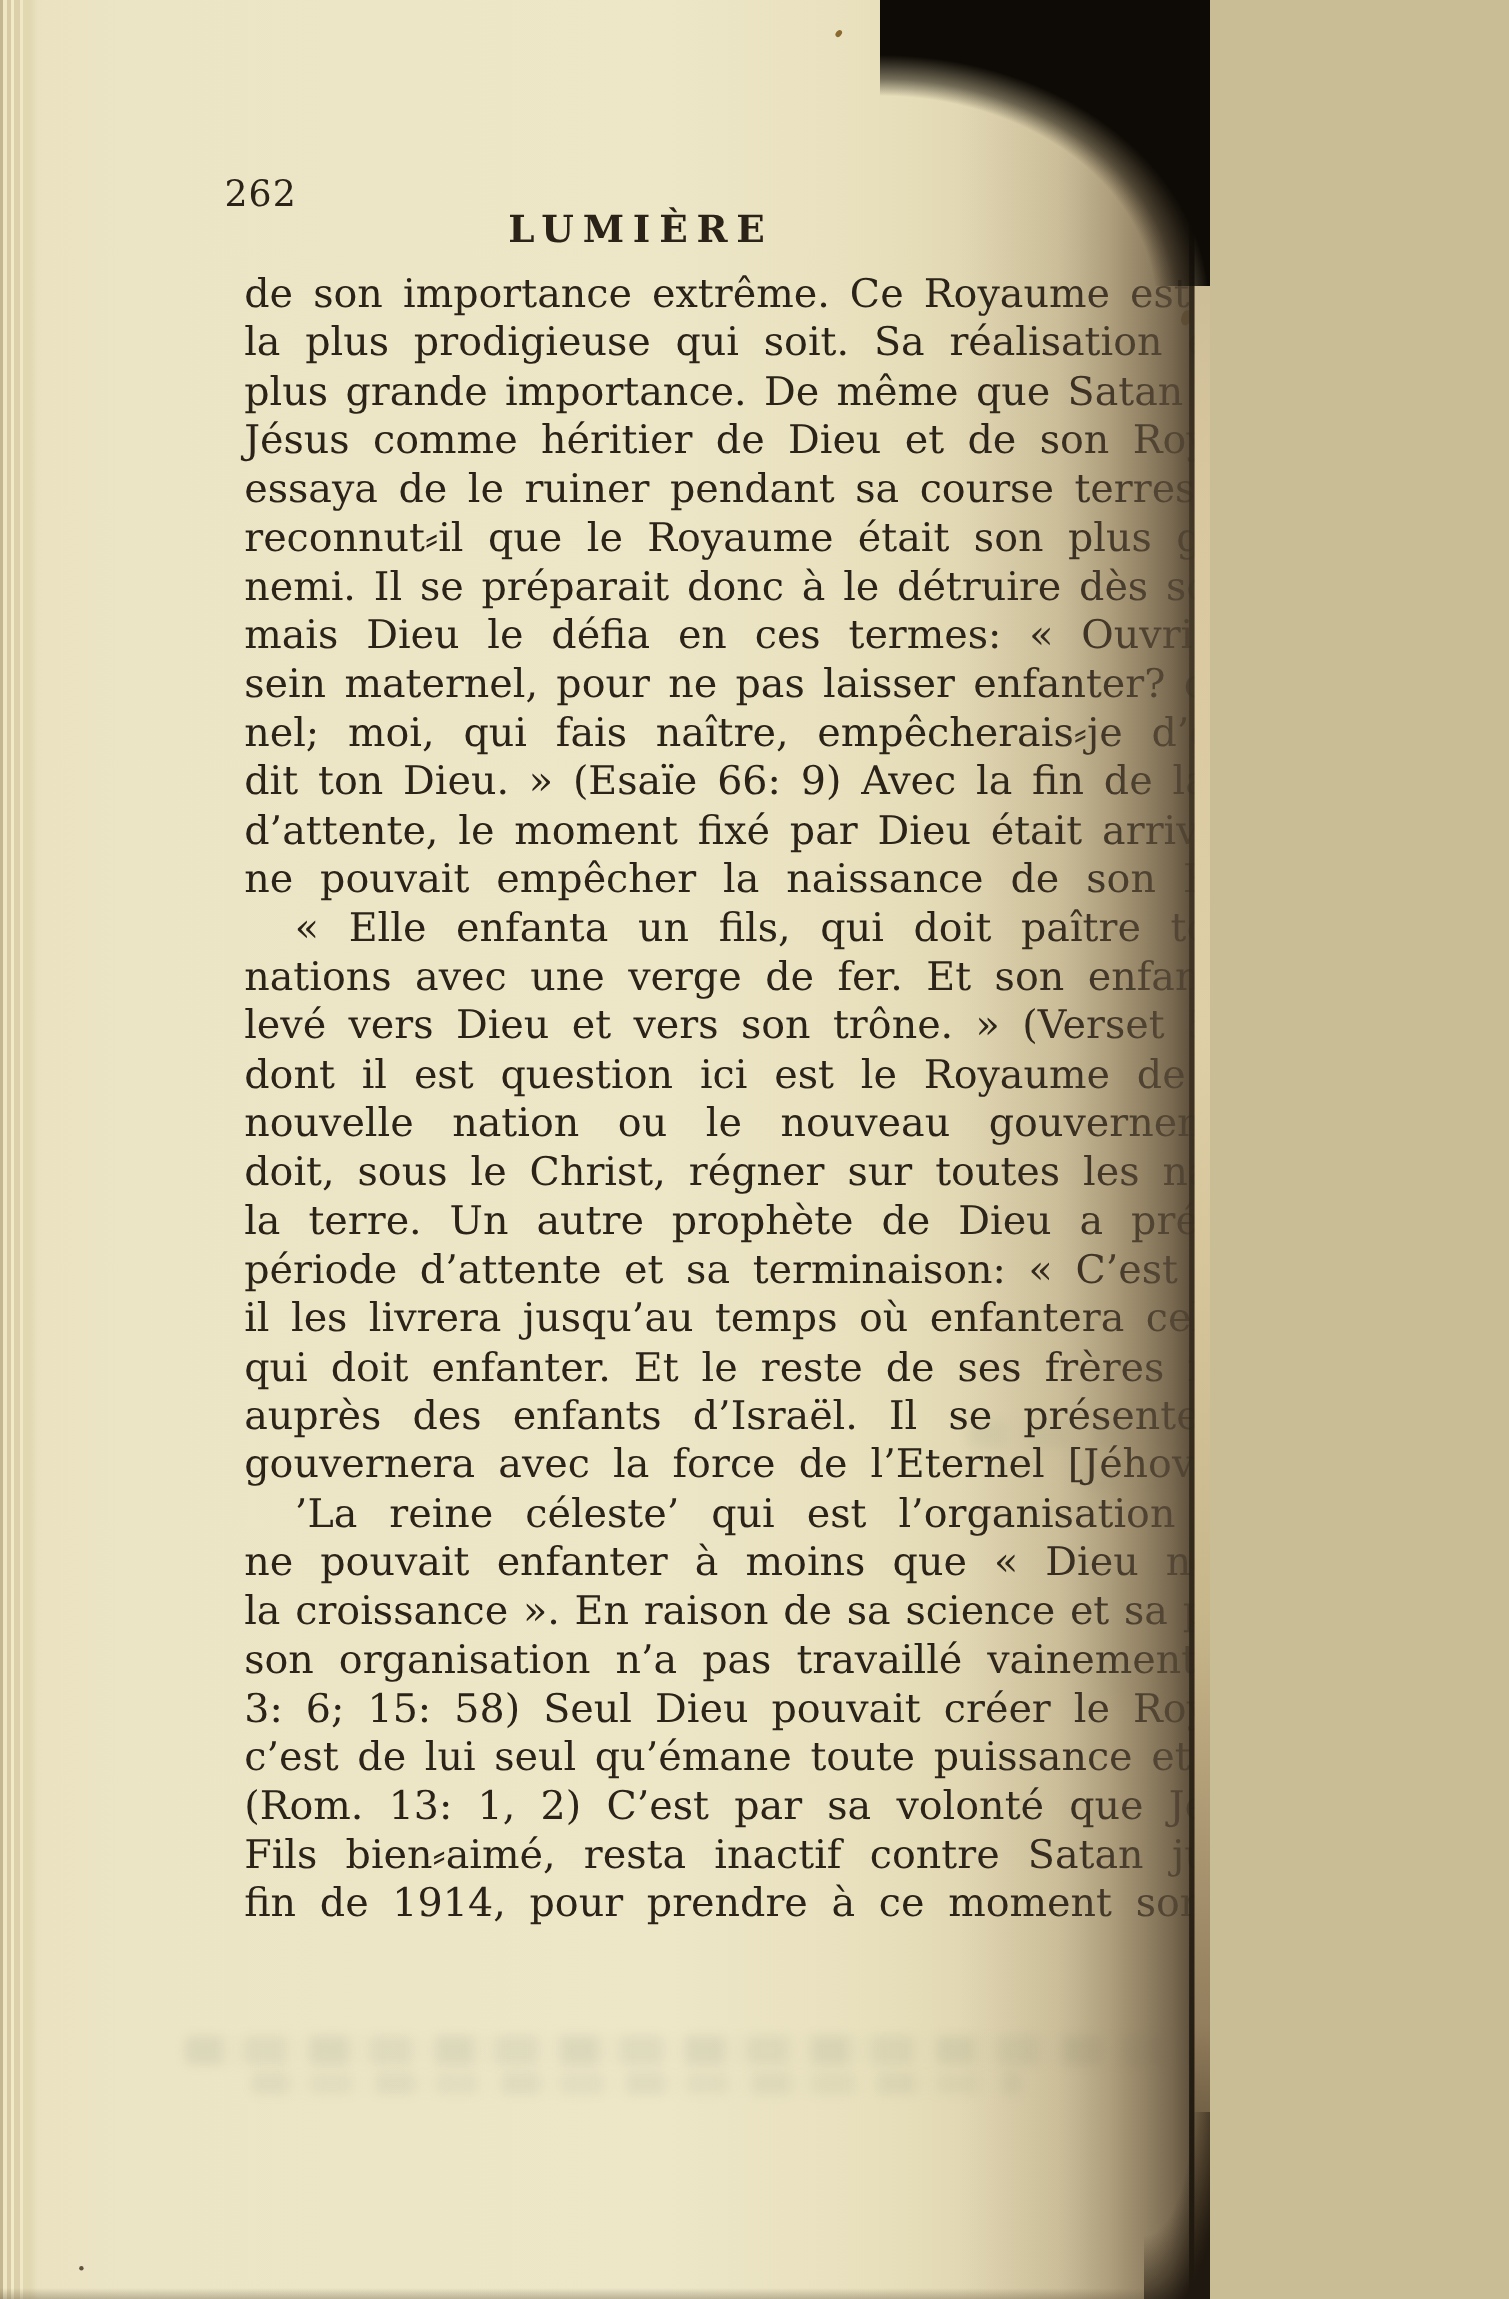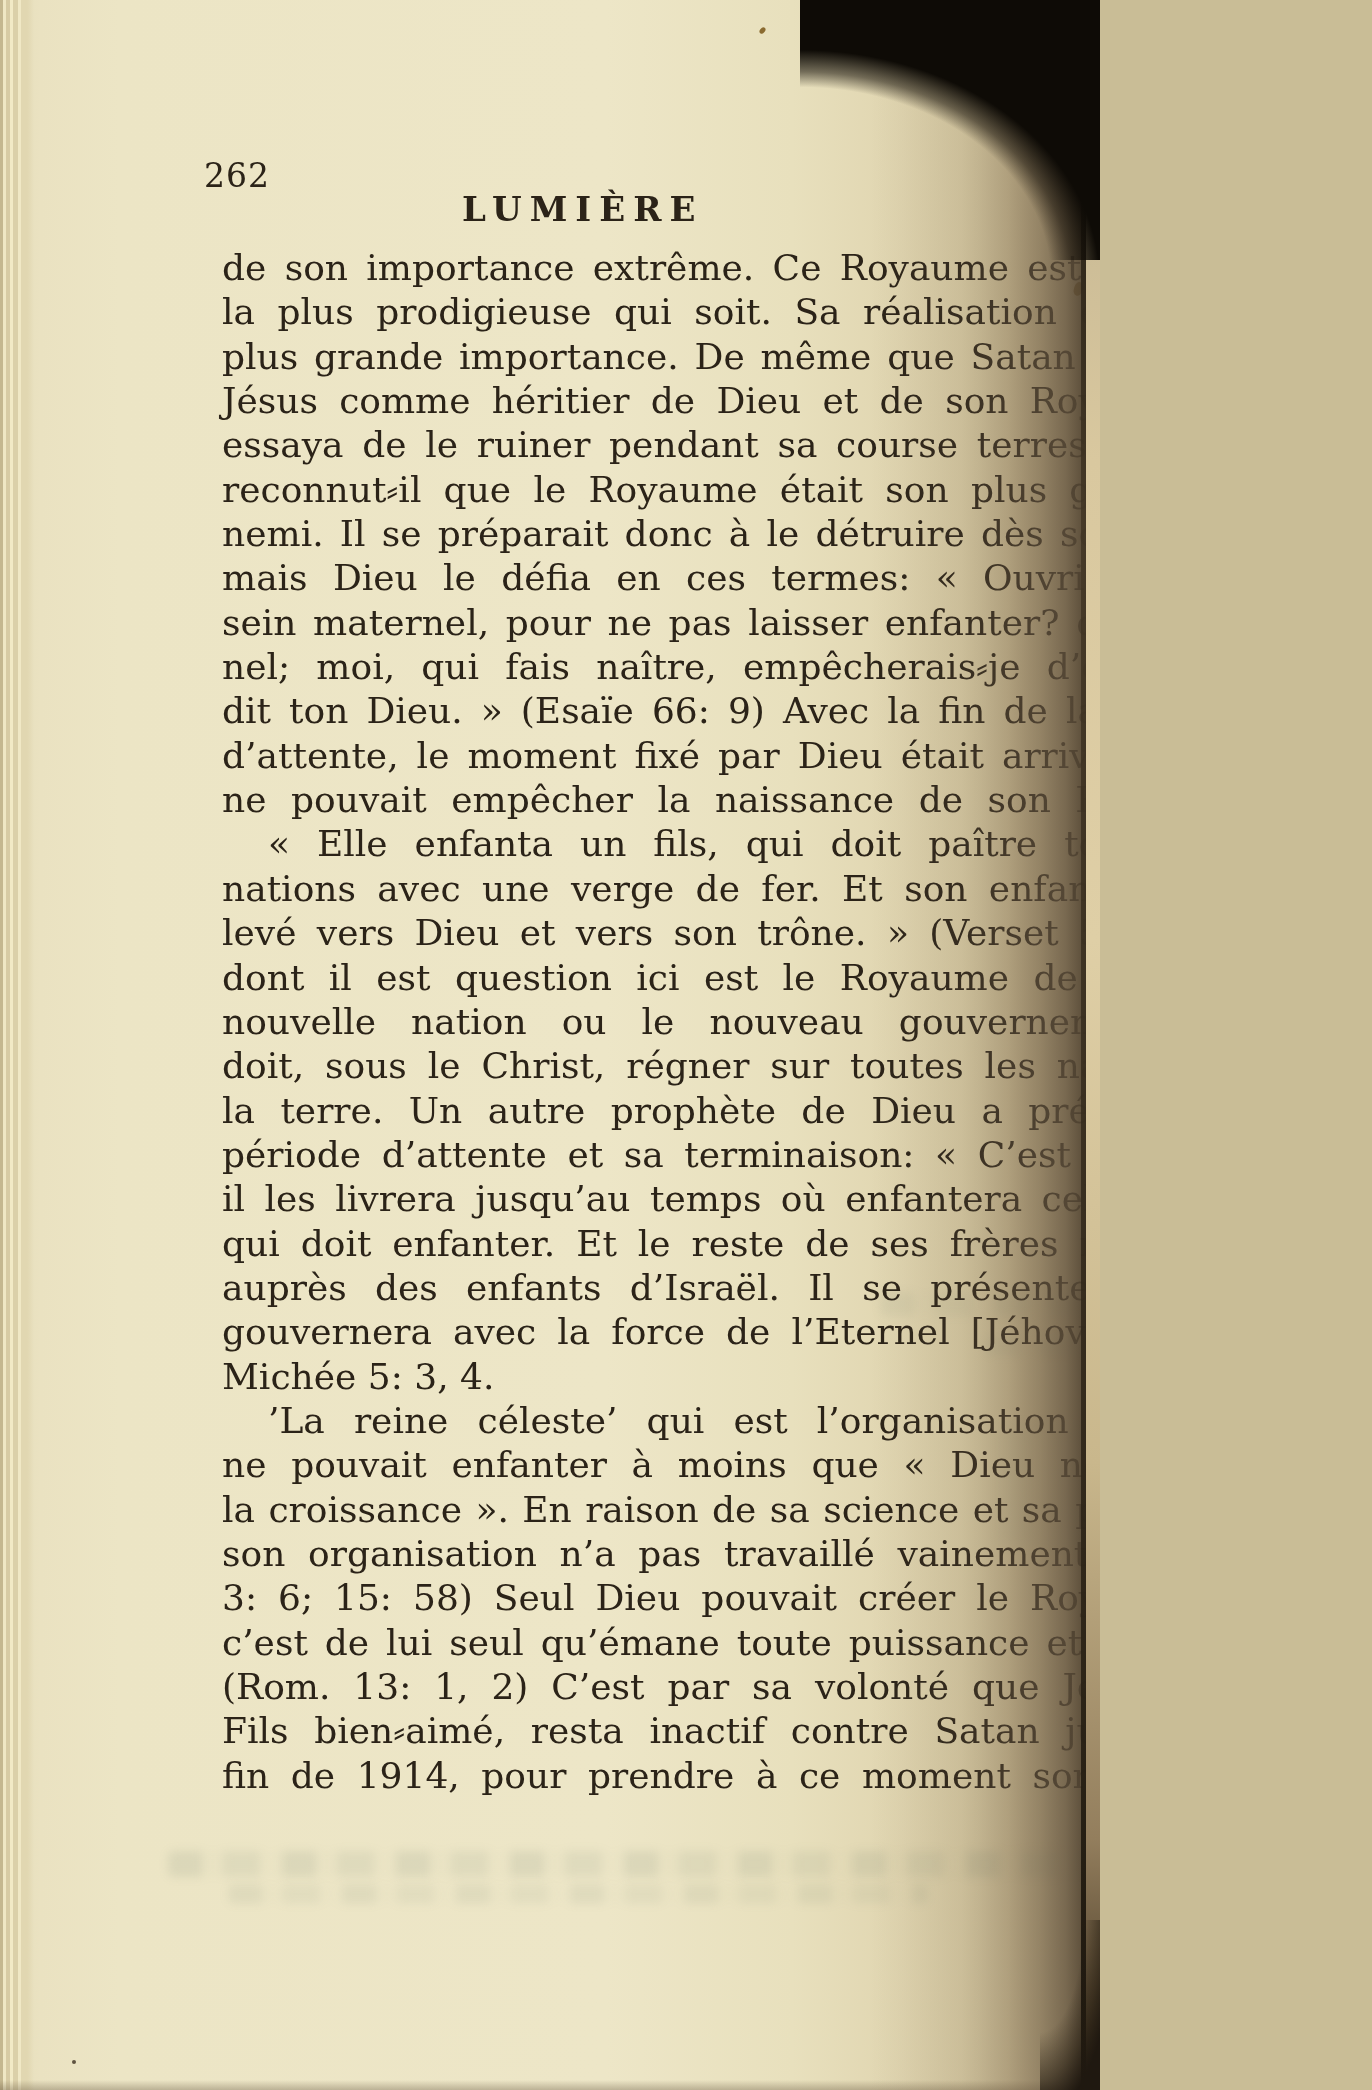--- a/index.html
+++ b/index.html
@@ -108,21 +108,20 @@
       <div class="line">levé vers Dieu et vers son trône. » (Verset 5) Le fils</div>
       <div class="line">dont il est question ici est le Royaume de Dieu, la</div>
       <div class="line">nouvelle nation ou le nouveau gouvernement qui</div>
       <div class="line">doit, sous le Christ, régner sur toutes les nations de</div>
       <div class="line">la terre. Un autre prophète de Dieu a prédit cette</div>
       <div class="line">période d’attente et sa terminaison: « C’est pourquoi</div>
       <div class="line">il les livrera jusqu’au temps où enfantera celle [Sion]</div>
       <div class="line">qui doit enfanter. Et le reste de ses frères reviendra</div>
       <div class="line">auprès des enfants d’Israël. Il se présentera, et il</div>
       <div class="line">gouvernera avec la force de l’Eternel [Jéhovah]. » —</div>
-      <div class="line last">Michée 5: 3, 4.</div>
       <div class="line indent">’La reine céleste’ qui est l’organisation de Dieu</div>
       <div class="line">ne pouvait enfanter à moins que « Dieu ne donnât</div>
       <div class="line">la croissance ». En raison de sa science et sa puissance</div>
       <div class="line">son organisation n’a pas travaillé vainement. (1 Cor.</div>
       <div class="line">3: 6; 15: 58) Seul Dieu pouvait créer le Royaume et</div>
       <div class="line">c’est de lui seul qu’émane toute puissance et autorité.</div>
       <div class="line">(Rom. 13: 1, 2) C’est par sa volonté que Jésus, son</div>
       <div class="line">Fils bien⸗aimé, resta inactif contre Satan jusqu’à la</div>
       <div class="line">fin de 1914, pour prendre à ce moment son pouvoir</div>
     </div>

